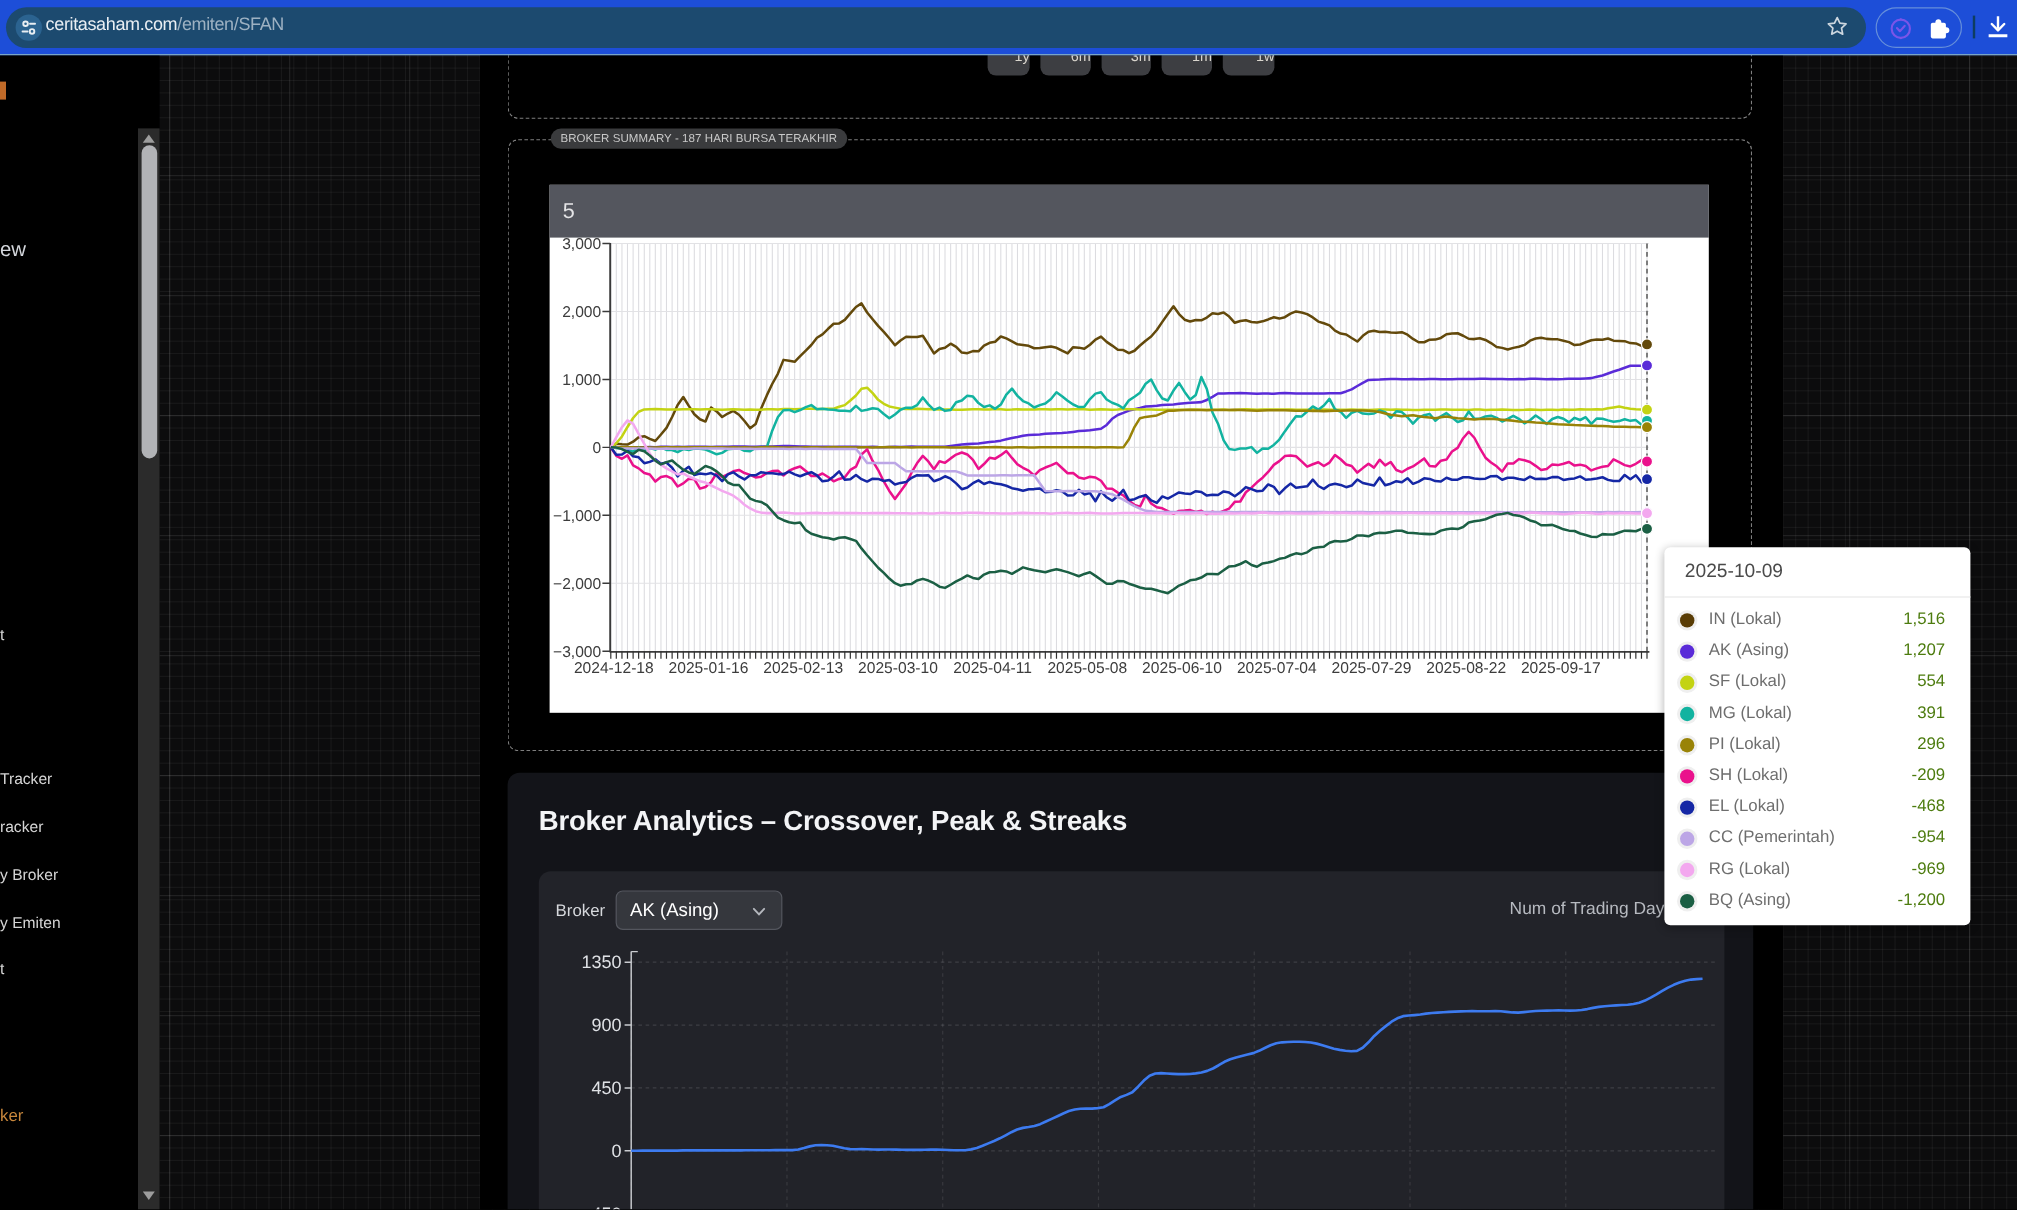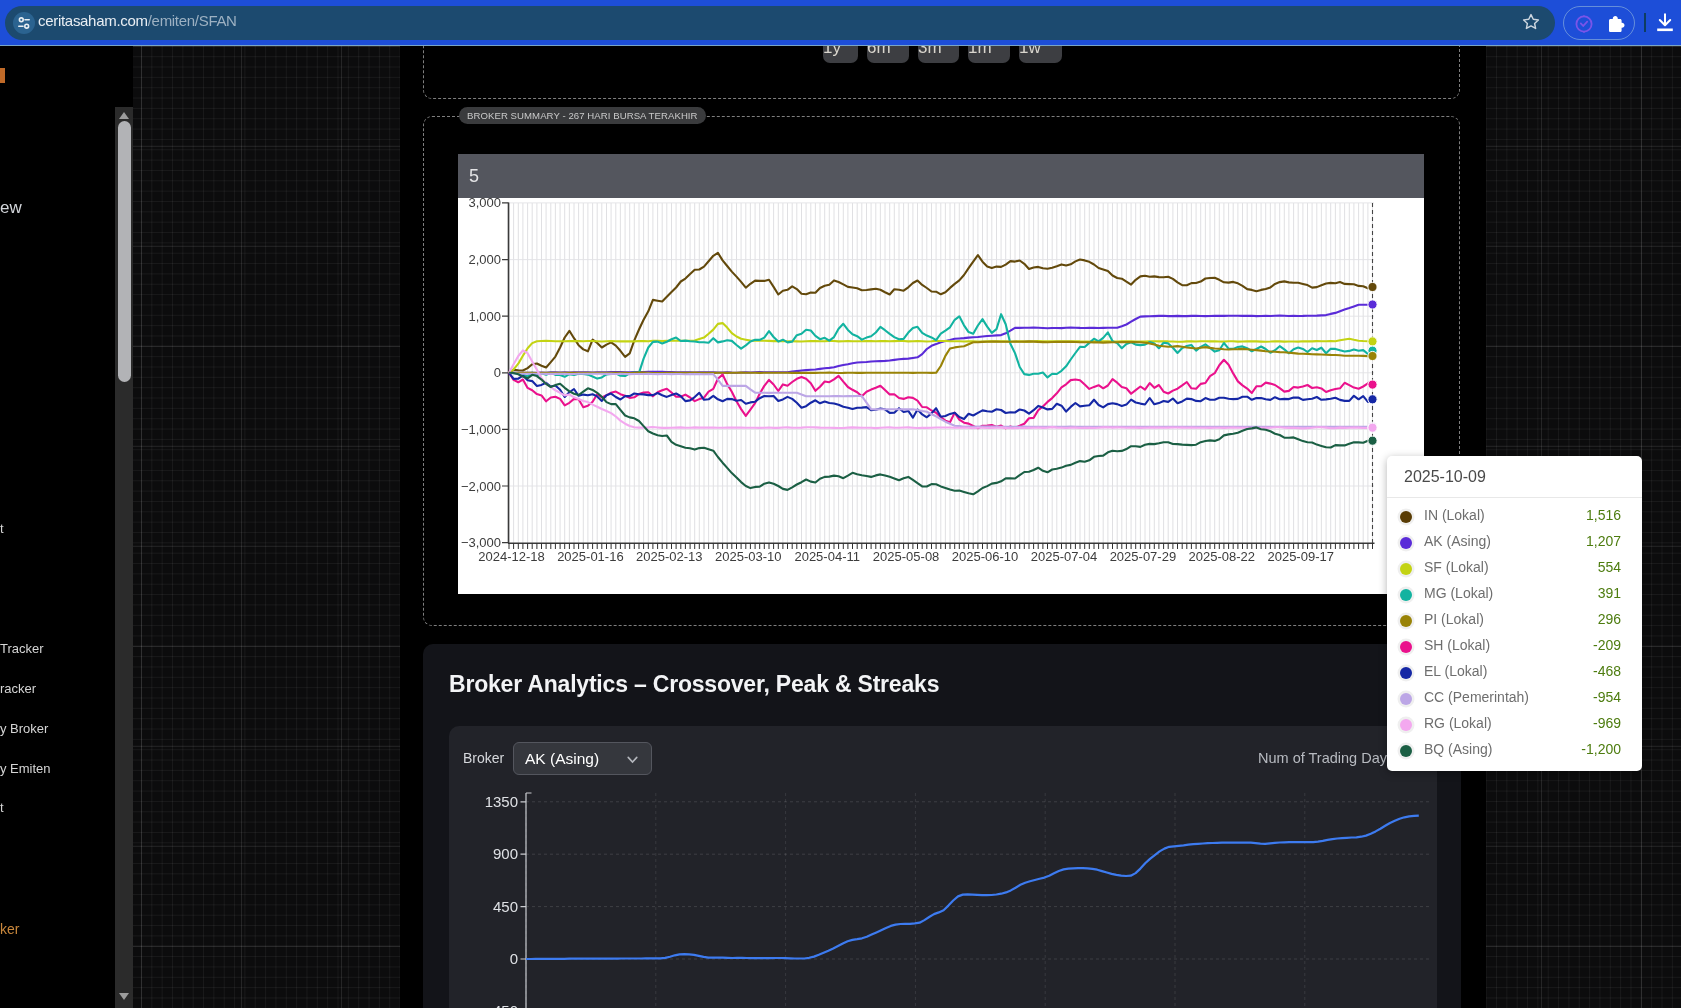--- a/index.html
+++ b/index.html
@@ -23,21 +23,21 @@
 #side{position:absolute;left:0;top:46px;width:120px;height:962px;background:#000;overflow:hidden}
 .snav{position:absolute;left:0;color:#d5d5d5;font-size:13px;white-space:nowrap}
 #sbar{position:absolute;left:115px;top:107px;width:18px;height:901px;background:#2b2b2b}
 #sthumb{position:absolute;left:2.5px;top:14px;width:13px;height:261px;background:#b2b3b6;border-radius:6.5px}
 .arr{position:absolute;left:3.5px;width:0;height:0;border-left:5.5px solid transparent;border-right:5.5px solid transparent}
 
 .dpanel{position:absolute;border:1px dashed #7e7e7e;border-radius:9px}
 #p1{left:423px;top:18px;width:1037px;height:81px}
 #p2{left:423px;top:116px;width:1037px;height:510px}
 .tbtn{position:absolute;top:33px;height:29.5px;background:#3d3e42;border-radius:7px;color:#d9d5cd;
- font-size:17px;text-align:left;line-height:29.5px}
+ font-size:12px;text-align:right;line-height:29.5px}
 #sumlbl{position:absolute;left:459px;top:107px;height:17px;line-height:18px;padding:0 8px;background:#3a3b3d;
  border-radius:9px;color:#c9c9c9;font-size:9.6px;letter-spacing:0.06px;white-space:nowrap;z-index:3}
 
 #cw{position:absolute;left:458px;top:154px;width:966px;height:440px;background:#fff}
 #cwhead{position:absolute;left:0;top:0;width:966px;height:44px;background:#54565e;color:#e4e4e6;
  font-size:18px;line-height:44px;padding-left:11px}
 
 #sec3{position:absolute;left:423px;top:644px;width:1038px;height:364px;background:#131419;border-radius:10px 10px 0 0}
 #bah{position:absolute;left:449px;top:671px;color:#f3f4f6;font-size:23px;font-weight:bold;letter-spacing:-0.2px}
 #card{position:absolute;left:449px;top:726px;width:988px;height:282px;background:#222329;border-radius:10px 10px 0 0}
@@ -76,21 +76,21 @@
 <div id="sthumb"></div>
 <div class="arr" style="top:886px;border-top:7px solid #9d9d9d"></div>
     </div>
 <div id="p1" class="dpanel"></div>
 <div class="tbtn" style="left:823px;width:35px">1y</div>
 <div class="tbtn" style="left:867px;width:42px">6m</div>
 <div class="tbtn" style="left:918px;width:41px">3m</div>
 <div class="tbtn" style="left:968px;width:42px">1m</div>
 <div class="tbtn" style="left:1019px;width:43px">1w</div>
 <div id="p2" class="dpanel"></div>
-<div id="sumlbl">BROKER SUMMARY - 267 HARI BURSA TERAKHIR</div>
+<div id="sumlbl">BROKER SUMMARY - 187 HARI BURSA TERAKHIR</div>
 <div id="cw">
       <div id="cwhead">5</div>
     </div>
 <svg id="c1" style="position:absolute;left:458px;top:198px" width="966" height="396" viewBox="458 198 966 396">
 <path d="M509.0 203V543M513.6 203V543M518.3 203V543M522.9 203V543M527.6 203V543M532.2 203V543M536.9 203V543M541.5 203V543M546.1 203V543M550.8 203V543M555.4 203V543M560.1 203V543M564.7 203V543M569.4 203V543M574.0 203V543M578.6 203V543M583.3 203V543M587.9 203V543M592.6 203V543M597.2 203V543M601.8 203V543M606.5 203V543M611.1 203V543M615.8 203V543M620.4 203V543M625.1 203V543M629.7 203V543M634.3 203V543M639.0 203V543M643.6 203V543M648.3 203V543M652.9 203V543M657.6 203V543M662.2 203V543M666.8 203V543M671.5 203V543M676.1 203V543M680.8 203V543M685.4 203V543M690.1 203V543M694.7 203V543M699.3 203V543M704.0 203V543M708.6 203V543M713.3 203V543M717.9 203V543M722.6 203V543M727.2 203V543M731.8 203V543M736.5 203V543M741.1 203V543M745.8 203V543M750.4 203V543M755.1 203V543M759.7 203V543M764.3 203V543M769.0 203V543M773.6 203V543M778.3 203V543M782.9 203V543M787.5 203V543M792.2 203V543M796.8 203V543M801.5 203V543M806.1 203V543M810.8 203V543M815.4 203V543M820.0 203V543M824.7 203V543M829.3 203V543M834.0 203V543M838.6 203V543M843.3 203V543M847.9 203V543M852.5 203V543M857.2 203V543M861.8 203V543M866.5 203V543M871.1 203V543M875.8 203V543M880.4 203V543M885.0 203V543M889.7 203V543M894.3 203V543M899.0 203V543M903.6 203V543M908.3 203V543M912.9 203V543M917.5 203V543M922.2 203V543M926.8 203V543M931.5 203V543M936.1 203V543M940.8 203V543M945.4 203V543M950.0 203V543M954.7 203V543M959.3 203V543M964.0 203V543M968.6 203V543M973.2 203V543M977.9 203V543M982.5 203V543M987.2 203V543M991.8 203V543M996.5 203V543M1001.1 203V543M1005.7 203V543M1010.4 203V543M1015.0 203V543M1019.7 203V543M1024.3 203V543M1029.0 203V543M1033.6 203V543M1038.2 203V543M1042.9 203V543M1047.5 203V543M1052.2 203V543M1056.8 203V543M1061.5 203V543M1066.1 203V543M1070.7 203V543M1075.4 203V543M1080.0 203V543M1084.7 203V543M1089.3 203V543M1094.0 203V543M1098.6 203V543M1103.2 203V543M1107.9 203V543M1112.5 203V543M1117.2 203V543M1121.8 203V543M1126.4 203V543M1131.1 203V543M1135.7 203V543M1140.4 203V543M1145.0 203V543M1149.7 203V543M1154.3 203V543M1158.9 203V543M1163.6 203V543M1168.2 203V543M1172.9 203V543M1177.5 203V543M1182.2 203V543M1186.8 203V543M1191.4 203V543M1196.1 203V543M1200.7 203V543M1205.4 203V543M1210.0 203V543M1214.7 203V543M1219.3 203V543M1223.9 203V543M1228.6 203V543M1233.2 203V543M1237.9 203V543M1242.5 203V543M1247.2 203V543M1251.8 203V543M1256.4 203V543M1261.1 203V543M1265.7 203V543M1270.4 203V543M1275.0 203V543M1279.7 203V543M1284.3 203V543M1288.9 203V543M1293.6 203V543M1298.2 203V543M1302.9 203V543M1307.5 203V543M1312.1 203V543M1316.8 203V543M1321.4 203V543M1326.1 203V543M1330.7 203V543M1335.4 203V543M1340.0 203V543M1344.6 203V543M1349.3 203V543M1353.9 203V543M1358.6 203V543M1363.2 203V543M1367.9 203V543M1372.5 203V543" stroke="#dcdce0" stroke-width="0.9" fill="none"></path>
 <path d="M509 486.0H1374M509 429.4H1374M509 372.8H1374M509 316.2H1374M509 259.6H1374M509 202.9H1374" stroke="#e2e2e5" stroke-width="0.9" fill="none"></path>
 <path d="M508.5 202.5V543.2" stroke="#3a3a3a" stroke-width="1.6" fill="none"></path>
 <path d="M508 543.2H1374.5" stroke="#3a3a3a" stroke-width="1.6" fill="none"></path>
 <path d="M502 202.9H508.5M502 259.6H508.5M502 316.2H508.5M502 372.8H508.5M502 429.4H508.5M502 486.0H508.5M502 542.7H508.5" stroke="#3a3a3a" stroke-width="1.2" fill="none"></path>
 <text x="501" y="207.4" text-anchor="end" font-size="13" fill="#3c3c3c" font-family="Liberation Sans, sans-serif">3,000</text>

